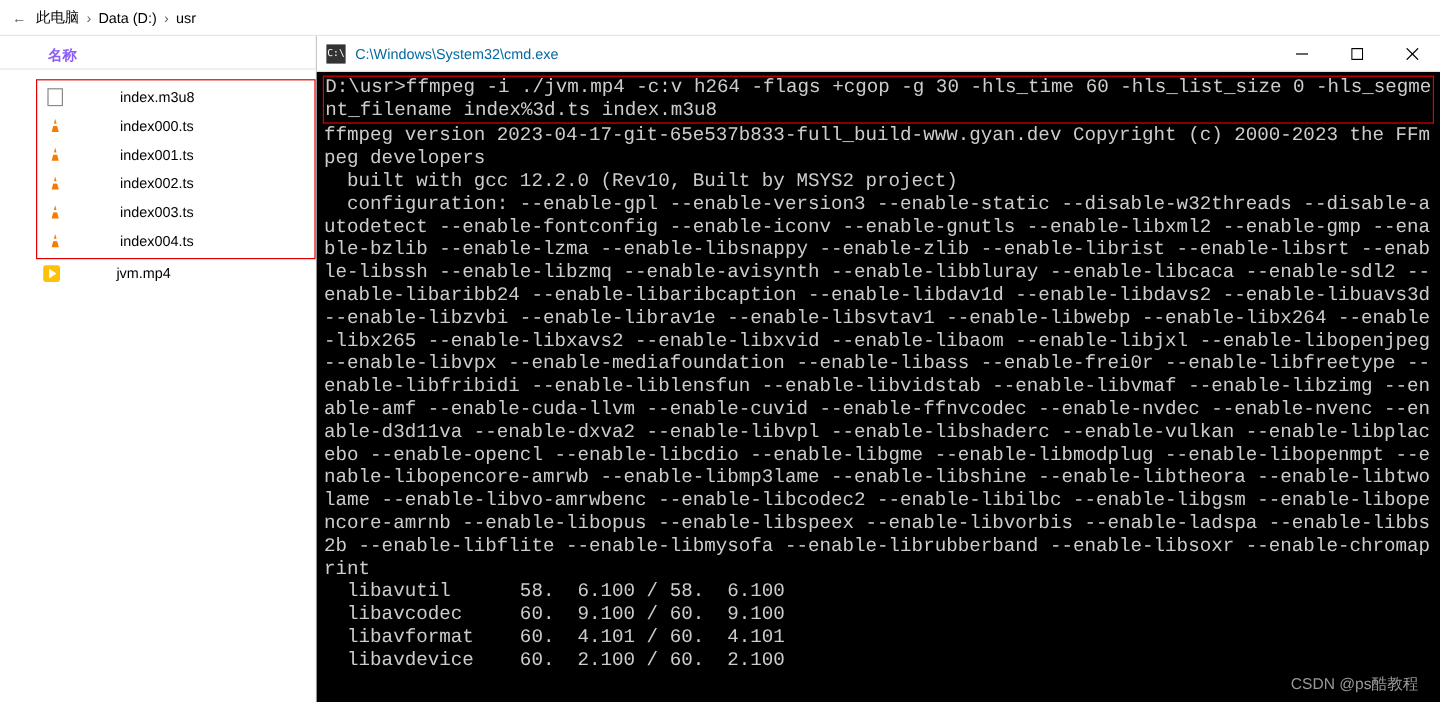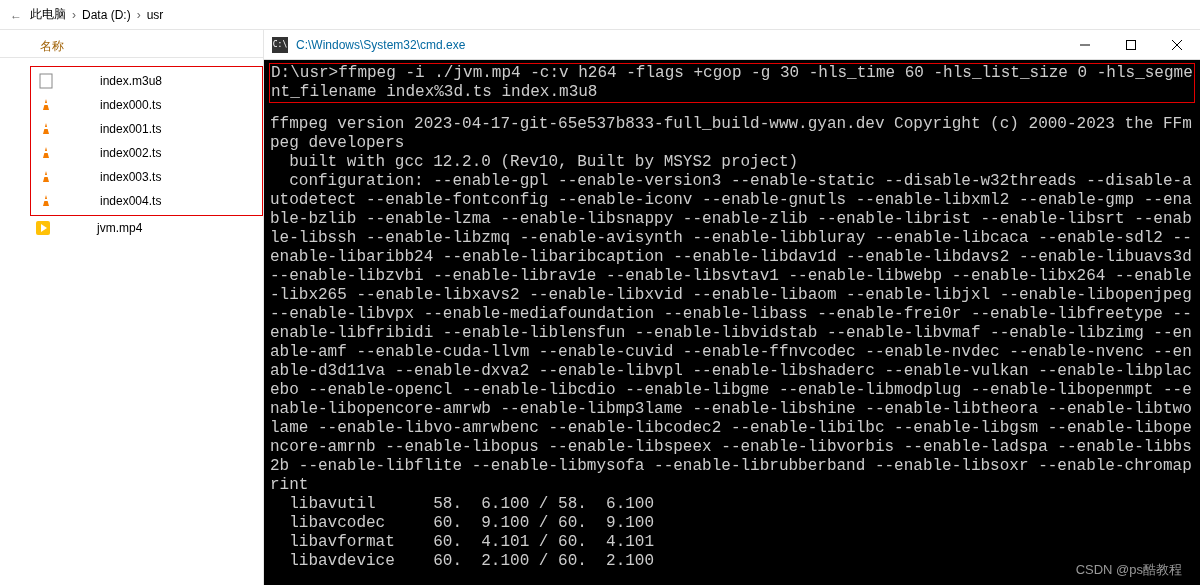--- a/index.html
+++ b/index.html
@@ -38,23 +38,24 @@
       display: flex;
       height: calc(100% - 30px);
     }
     .explorer {
       width: 264px;
       border-right: 1px solid #e5e5e5;
       padding: 6px 0;
     }
     .column-header {
       padding: 2px 0 2px 40px;
-      color: #a16207;
+      color: #8b5cf6;
       border-bottom: 1px solid #e5e5e5;
       cursor: pointer;
+      font-weight: bold;
     }
     .file-list {
       padding: 8px 0 0 30px;
     }
     .file-item {
       display: flex;
       align-items: center;
       padding: 3px 4px;
       cursor: pointer;
       gap: 39px;
@@ -125,21 +126,21 @@
       line-height: 19px;
       padding: 4px 6px;
       white-space: pre-wrap;
       word-break: break-all;
       overflow: hidden;
       position: relative;
     }
     .terminal .highlight-cmd {
       border: 1px solid #e20000;
       display: block;
-      margin: -1px -1px 12px -1px;
+      margin: -1px -1px 1px -1px;
       padding: 0 1px;
     }
     .watermark {
       position: absolute;
       bottom: 6px;
       right: 18px;
       color: #999;
       font-size: 13px;
       font-family: "Microsoft YaHei", sans-serif;
     }

